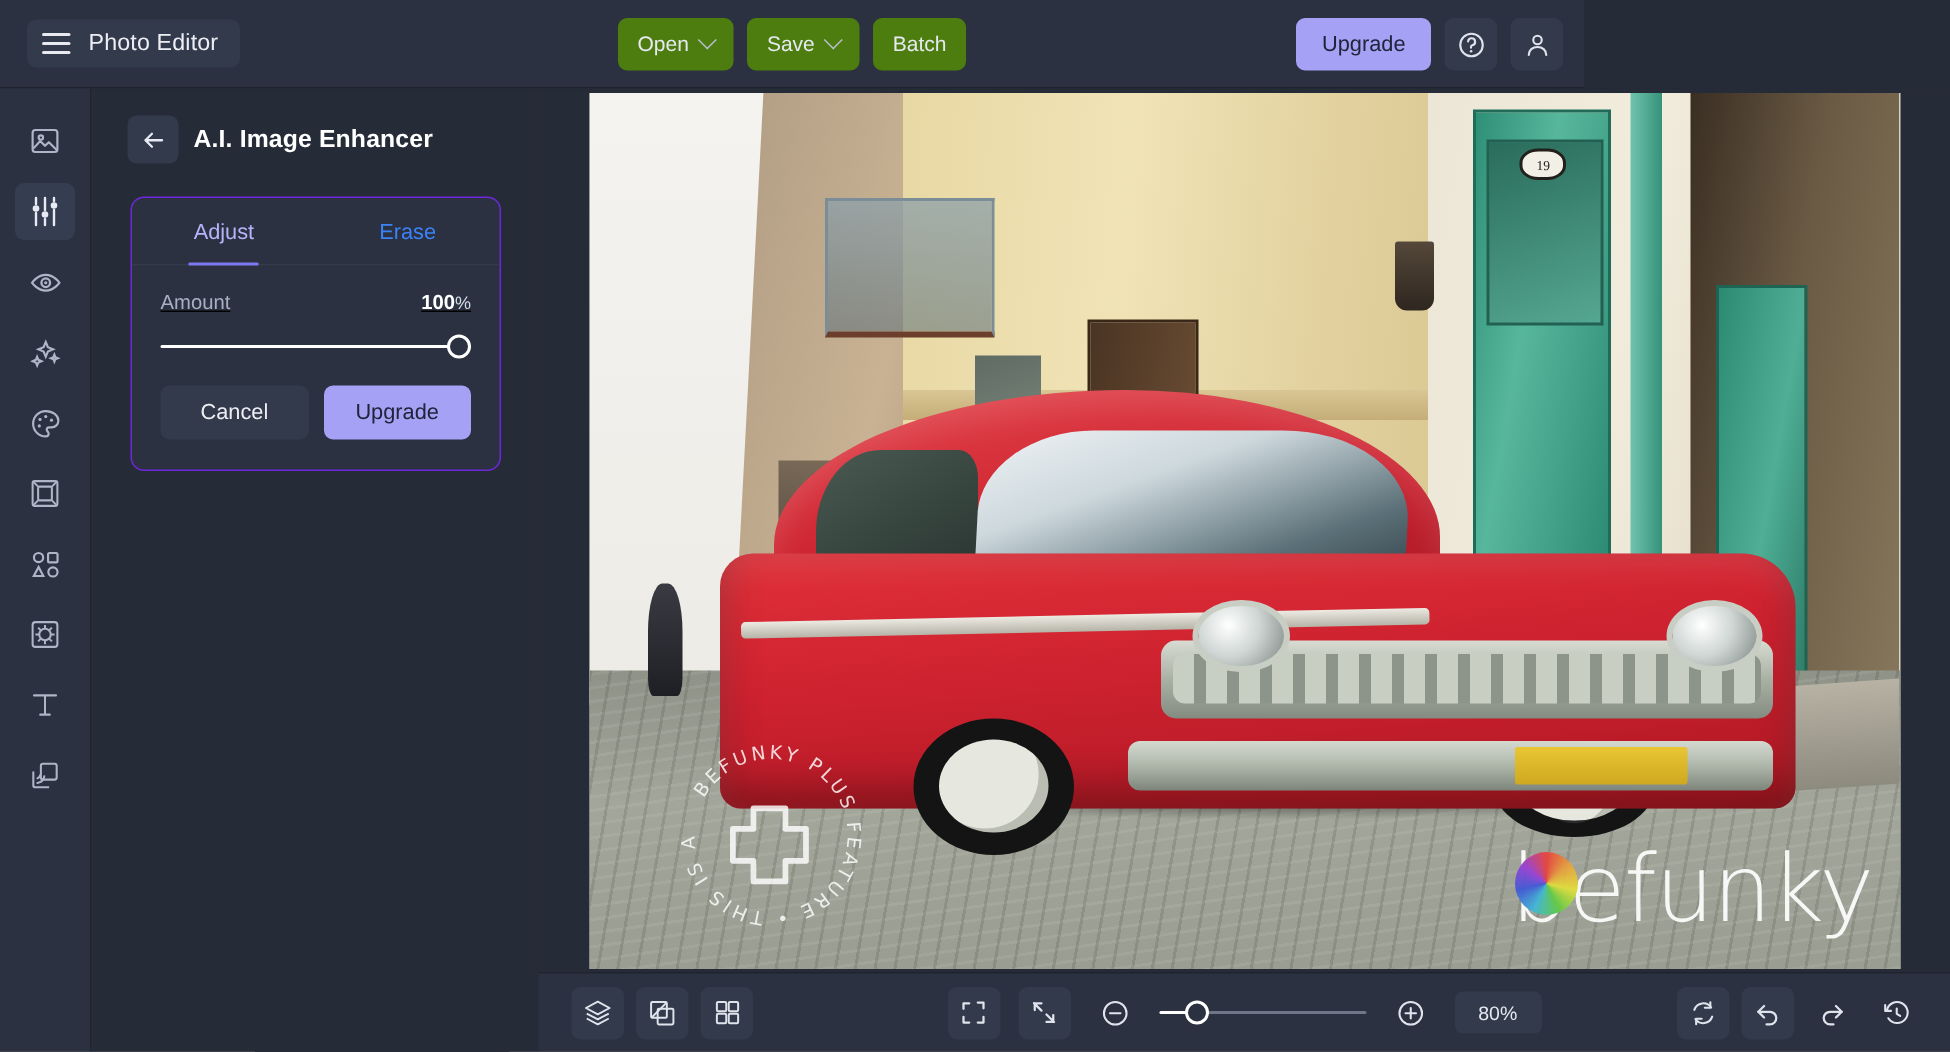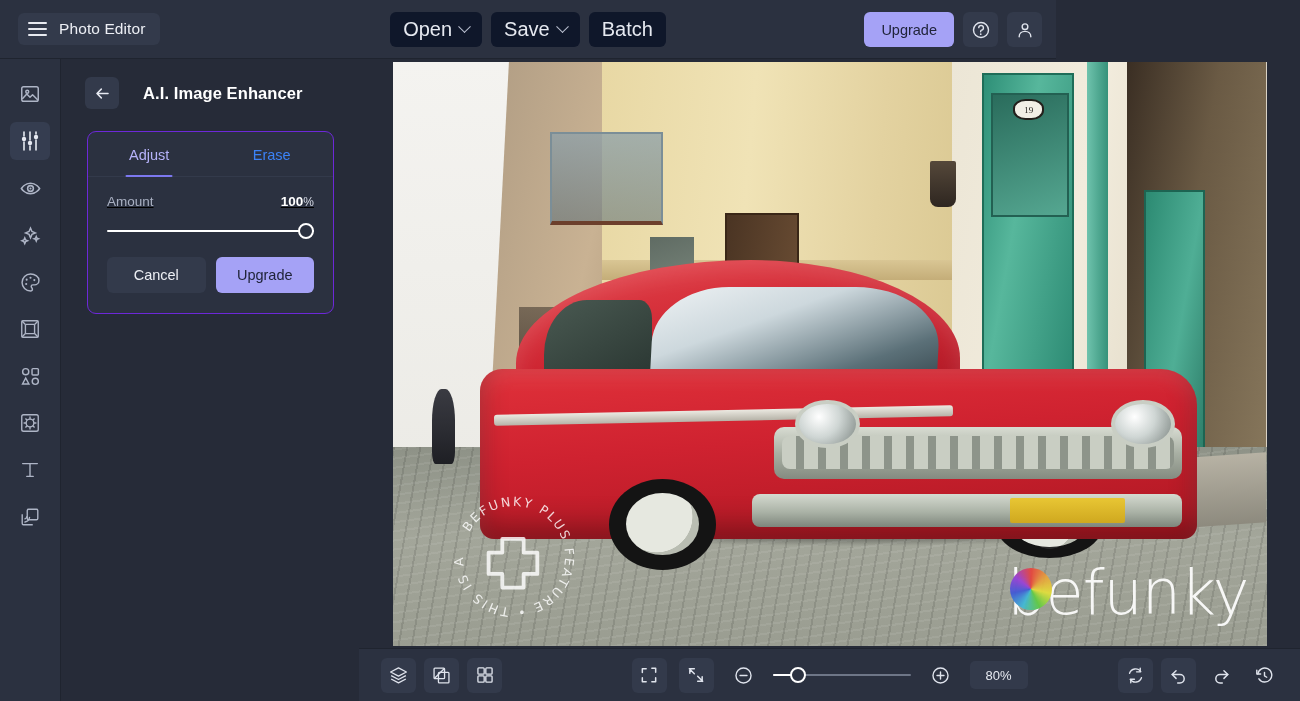--- a/index.html
+++ b/index.html
@@ -27,21 +27,21 @@
   .hamburger i { display: block; height: 2px; background: #e8eaf0; border-radius: 1px; }
   .brand-label { color: #eceef4; font-size: 15.5px; letter-spacing: .1px; }
 
   .top-center {
     position: absolute; left: 0; right: 0; margin: 0 auto;
     width: 260px; display: flex; align-items: center; gap: 9px; justify-content: center;
   }
   .tb-btn {
     display: flex; align-items: center; gap: 8px;
     height: 35px; padding: 0 13px; border-radius: 6px;
-    background: #0f172a; color: #e6e9f0; font-size: 20px; cursor: pointer;
+    background: #4d7c0f; color: #e6e9f0; font-size: 14px; cursor: pointer;
     border: none; white-space: nowrap;
   }
   .caret { width: 9px; height: 9px; border-right: 1.7px solid #b9bfcf; border-bottom: 1.7px solid #b9bfcf;
            transform: rotate(45deg) translate(-2px,-2px); }
 
   .top-right {
     position: absolute; right: 14px; top: 0; height: 59px;
     display: flex; align-items: center; gap: 9px;
   }
   .upgrade-btn {
@@ -64,21 +64,21 @@
     width: 40px; height: 38px; border-radius: 6px; cursor: pointer;
     display: flex; align-items: center; justify-content: center;
   }
   .rail-item.active { background: #353d50; }
 
   
   .panel {
     position: absolute; left: 61px; top: 59px; width: 298px; height: 642px;
     background: #262b38;
   }
-  .panel-head { display: flex; align-items: center; gap: 24px; padding: 18px 0 0 24px; }
+  .panel-head { display: flex; align-items: center; gap: 10px; padding: 18px 0 0 24px; }
   .back-btn {
     width: 34px; height: 32px; border-radius: 6px; background: #333a4b;
     display: flex; align-items: center; justify-content: center; cursor: pointer; flex: 0 0 auto;
   }
   .panel-title { color: #ffffff; font-size: 16.5px; font-weight: 700; letter-spacing: .1px; }
 
   .card {
     margin: 22px 25px 0 26px; background: #2b3140;
     border: 1px solid #6d28d9; border-radius: 9px; overflow: hidden;
   }

